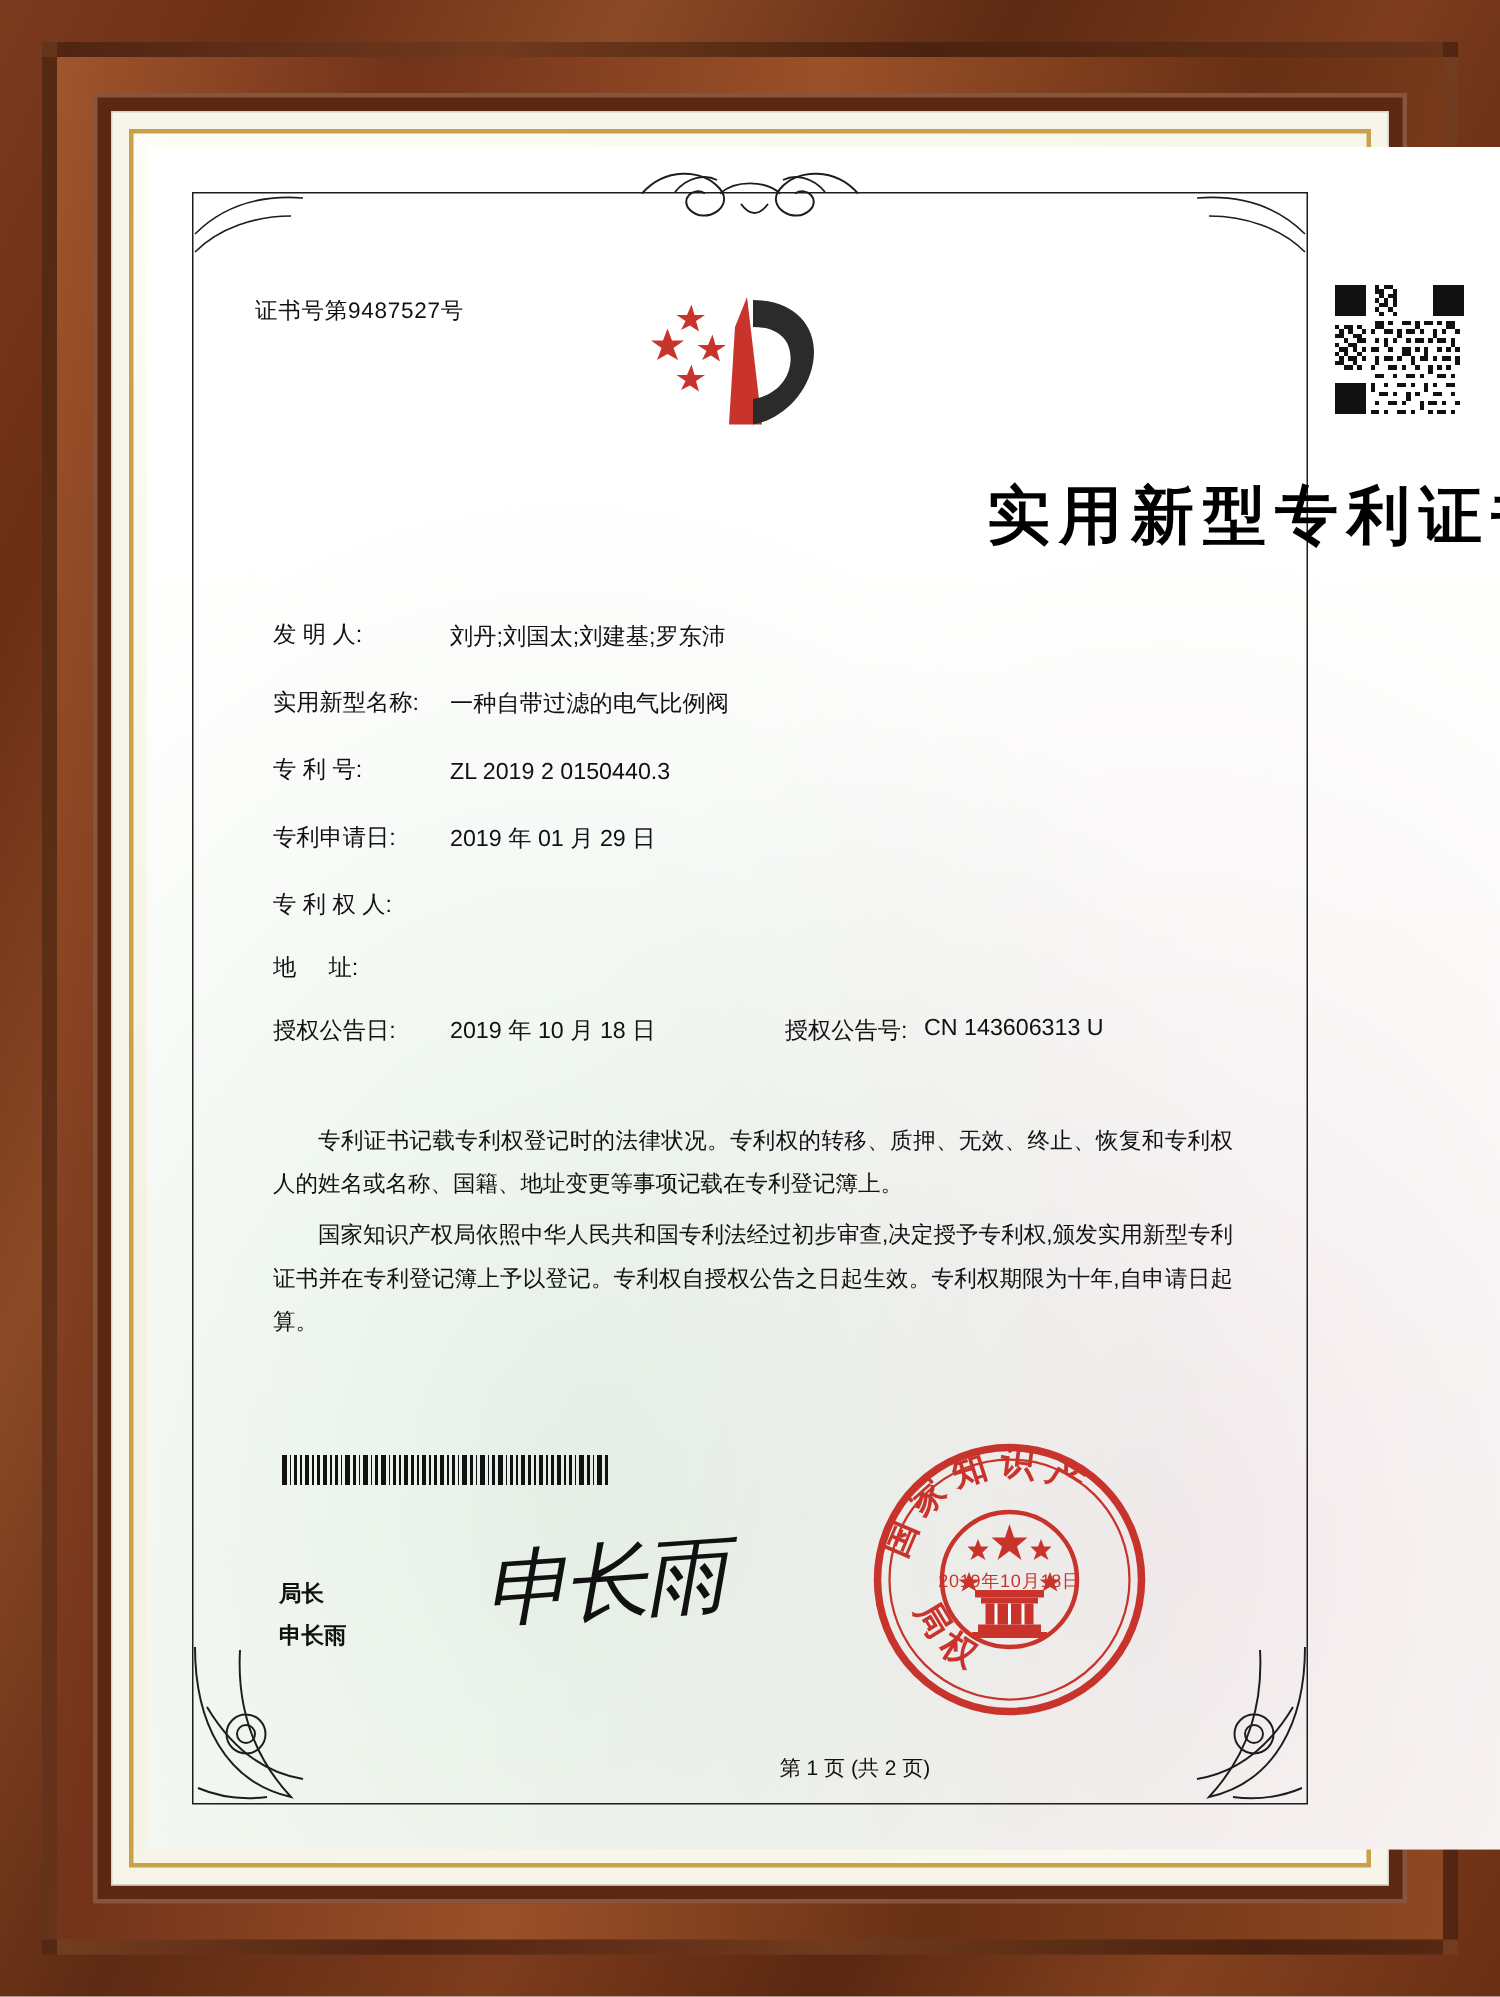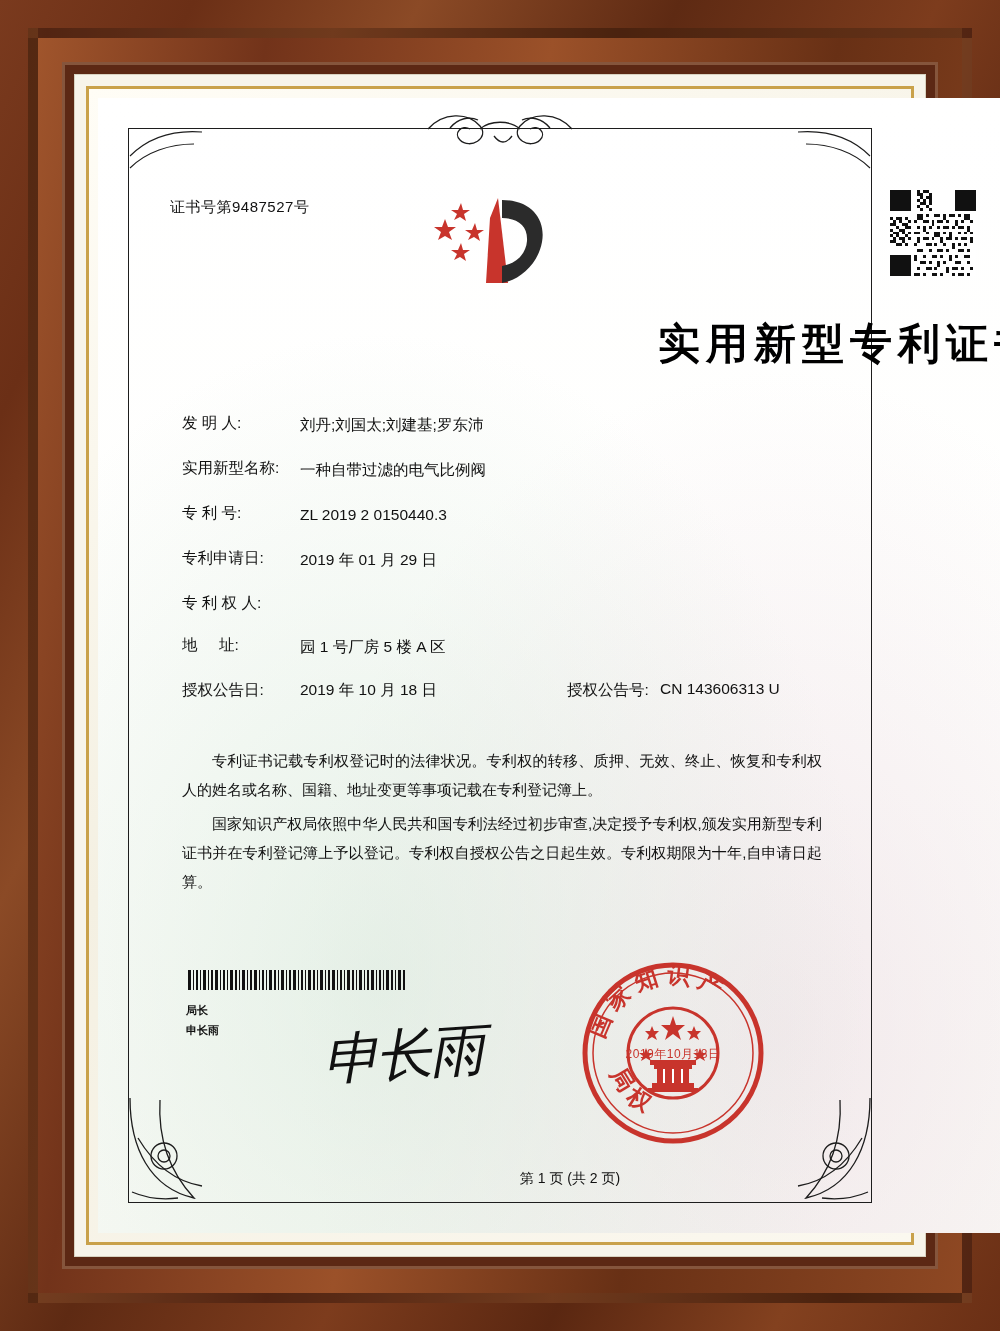--- a/index.html
+++ b/index.html
@@ -127,21 +127,20 @@
     white-space: pre;
   }
   .row .val {
     flex: 1;
     line-height: 1.55;
   }
   .row .val .line2 { display: block; }
   .row-double {
     display: flex;
     margin-bottom: 18px;
-    gap: 44px;
   }
   .row-double .left { width: 330px; display: flex; }
   .row-double .right { flex: 1; display: flex; text-align: center; }
   .row-double .lab2 { flex: 0 0 118px; white-space: pre; }
   .row-double .lab3 { flex: 0 0 104px; white-space: pre; }
 
   
   .paras {
     position: absolute;
     left: 84px; top: 648px;
@@ -156,22 +155,22 @@
   
   .barcode {
     position: absolute;
     left: 90px; top: 872px;
     width: 220px; height: 20px;
   }
 
   
   .sig-label {
     position: absolute;
-    left: 88px; top: 902px;
-    font-size: 11px;
+    left: 88px; top: 951px;
+    font-size: 15px;
     line-height: 1.85;
     color: #111;
     font-weight: bold;
   }
   .sig-script {
     position: absolute;
     left: 225px; top: 920px;
     font-family: "DejaVu Serif", serif;
     font-style: italic;
     font-size: 56px;
@@ -415,21 +414,20 @@
     <div class="row">
       <div class="lab">专利申请日:</div>
       <div class="val">2019 年 01 月 29 日</div>
     </div>
     <div class="row">
       <div class="lab">专 利 权 人:</div>
     </div>
     <div class="row">
       <div class="lab">地     址:</div>
       <div class="val">
-        <span class="line2">园 1 号厂房 5 楼 A 区</span>
       </div>
     </div>
     <div class="row-double">
       <div class="left">
         <div class="lab2">授权公告日:</div>
         <div>2019 年 10 月 18 日</div>
       </div>
       <div class="right">
         <div class="lab3">授权公告号:</div>
         <div>CN 143606313 U</div>

